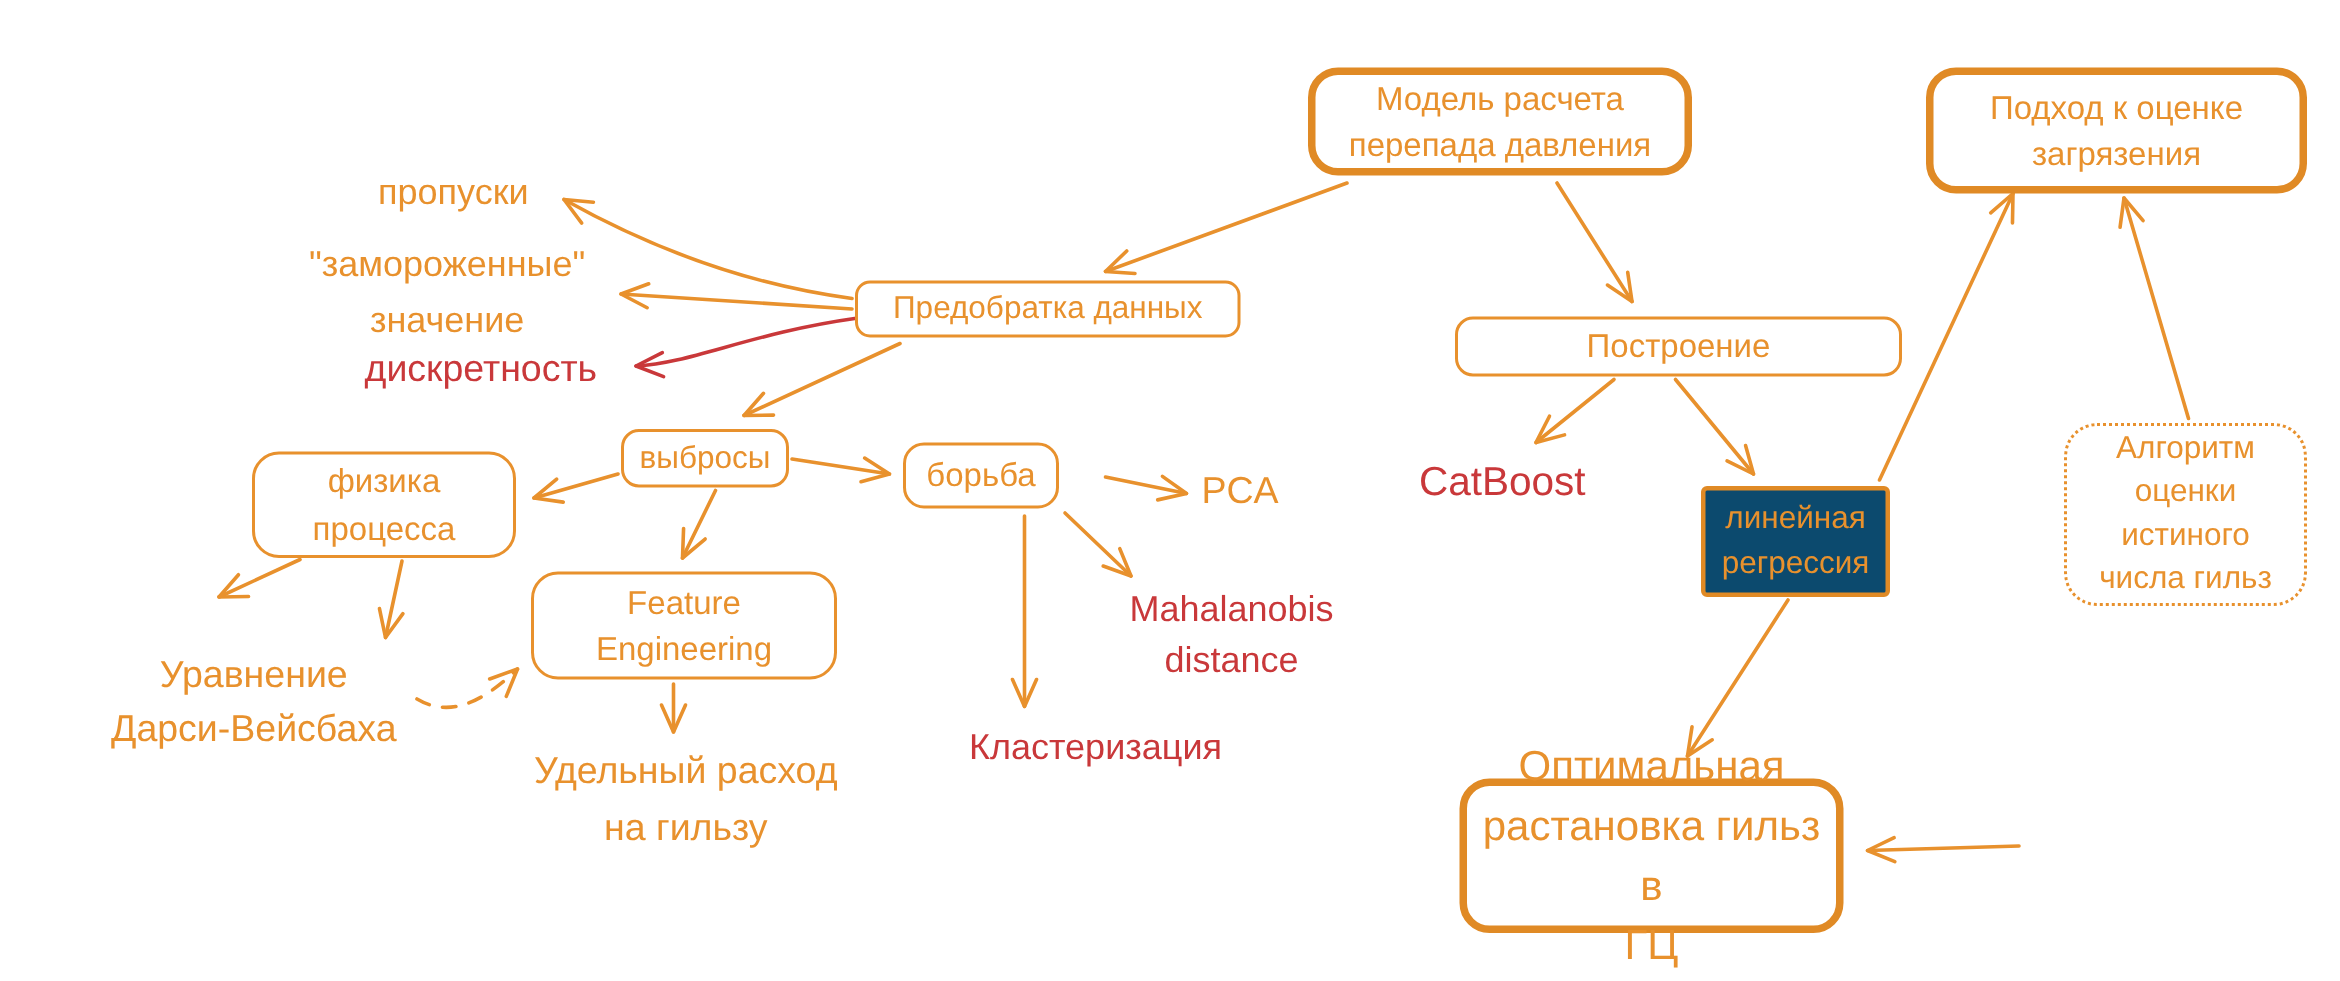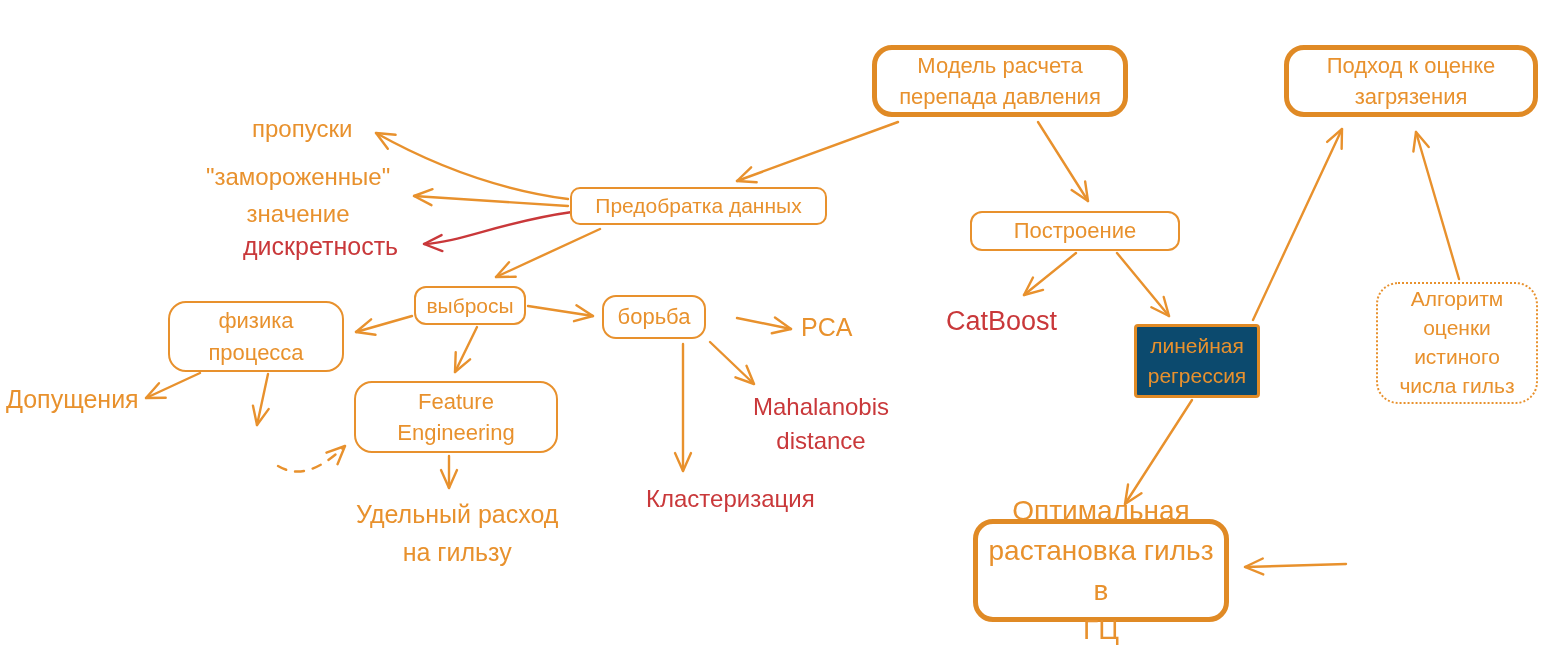--- a/index.html
+++ b/index.html
@@ -67,61 +67,62 @@
       <path d="M1253,320 L1342,129" marker-end="url(#ah-orange)"></path>
       <path d="M1459,279 L1416,132" marker-end="url(#ah-orange)"></path>
       <path d="M1192,400 L1125,504" marker-end="url(#ah-orange)"></path>
       <path d="M1346,564 L1245,567" marker-end="url(#ah-orange)"></path>
     </g>
   </svg>
 
   <div class="node box-bold center" style="left:872px; top:45px; width:256px; height:72px; font-size:22px;">Модель расчета
 перепада давления</div>
 
-  <div class="node box-bold center" style="left:1284px; top:45px; width:254px; height:72px; font-size:22px;">Подход к оценке
+  <div class="node box-bold center" style="left:1284px; top:45px; width:254px; height:84px; font-size:22px;">Подход к оценке
 загрязения</div>
 
   <div class="node box-bold center" style="left:973px; top:519px; width:256px; height:103px; font-size:28px;">Оптимальная
 растановка гильз в
 ГЦ</div>
 
   <div class="node box center" style="left:570px; top:187px; width:257px; height:38px; font-size:21px; border-radius:10px;">Предобратка данных</div>
 
   <div class="node box center" style="left:414px; top:286px; width:112px; height:39px; font-size:21px; border-radius:12px;">выбросы</div>
 
   <div class="node box center" style="left:602px; top:295px; width:104px; height:44px; font-size:22px;">борьба</div>
 
   <div class="node box center" style="left:168px; top:301px; width:176px; height:71px; font-size:22px; border-radius:18px;">физика
 процесса</div>
 
   <div class="node box center" style="left:354px; top:381px; width:204px; height:72px; font-size:22px; border-radius:18px;">Feature
 Engineering</div>
 
-  <div class="node box center" style="left:970px; top:211px; width:210px; height:40px; font-size:22px; border-radius:12px;">Построение</div>
+  <div class="node box center" style="left:970px; top:211px; width:298px; height:40px; font-size:22px; border-radius:12px;">Построение</div>
 
   <div class="node box-medium center" style="left:1134px; top:324px; width:126px; height:74px; font-size:21px;">линейная
 регрессия</div>
 
   <div class="node box-dotted center" style="left:1376px; top:282px; width:162px; height:122px; font-size:21px; line-height:1.38;">Алгоритм
 оценки
 истиного
 числа гильз</div>
 
 
   <div class="node freetext" style="left:252px; top:112px; font-size:24px;">пропуски</div>
 
   <div class="node freetext" style="left:206px; top:158px; font-size:24px; line-height:1.55;">"замороженные"
 значение</div>
 
   <div class="node freetext red" style="left:243px; top:229px; font-size:25px;">дискретность</div>
 
   <div class="node freetext" style="left:801px; top:310px; font-size:25px;">PCA</div>
 
-  <div class="node freetext" style="left:6px; top:382px; font-size:25px;">Допущения</div>
 
+  <div class="node freetext" style="left:74px; top:432px; font-size:25px; line-height:1.45;">Уравнение
+Дарси-Вейсбаха</div>
 
   <div class="node freetext" style="left:356px; top:496px; font-size:25px; line-height:1.5;">Удельный расход
 на гильзу</div>
 
   <div class="node freetext red center" style="left:745px; top:390px; width:152px; font-size:24px; line-height:1.4; text-align:center; justify-content:center;">Mahalanobis
 distance</div>
 
   <div class="node freetext red" style="left:646px; top:482px; font-size:24px;">Кластеризация</div>
 
   <div class="node freetext red" style="left:946px; top:302px; font-size:27px;">CatBoost</div>

